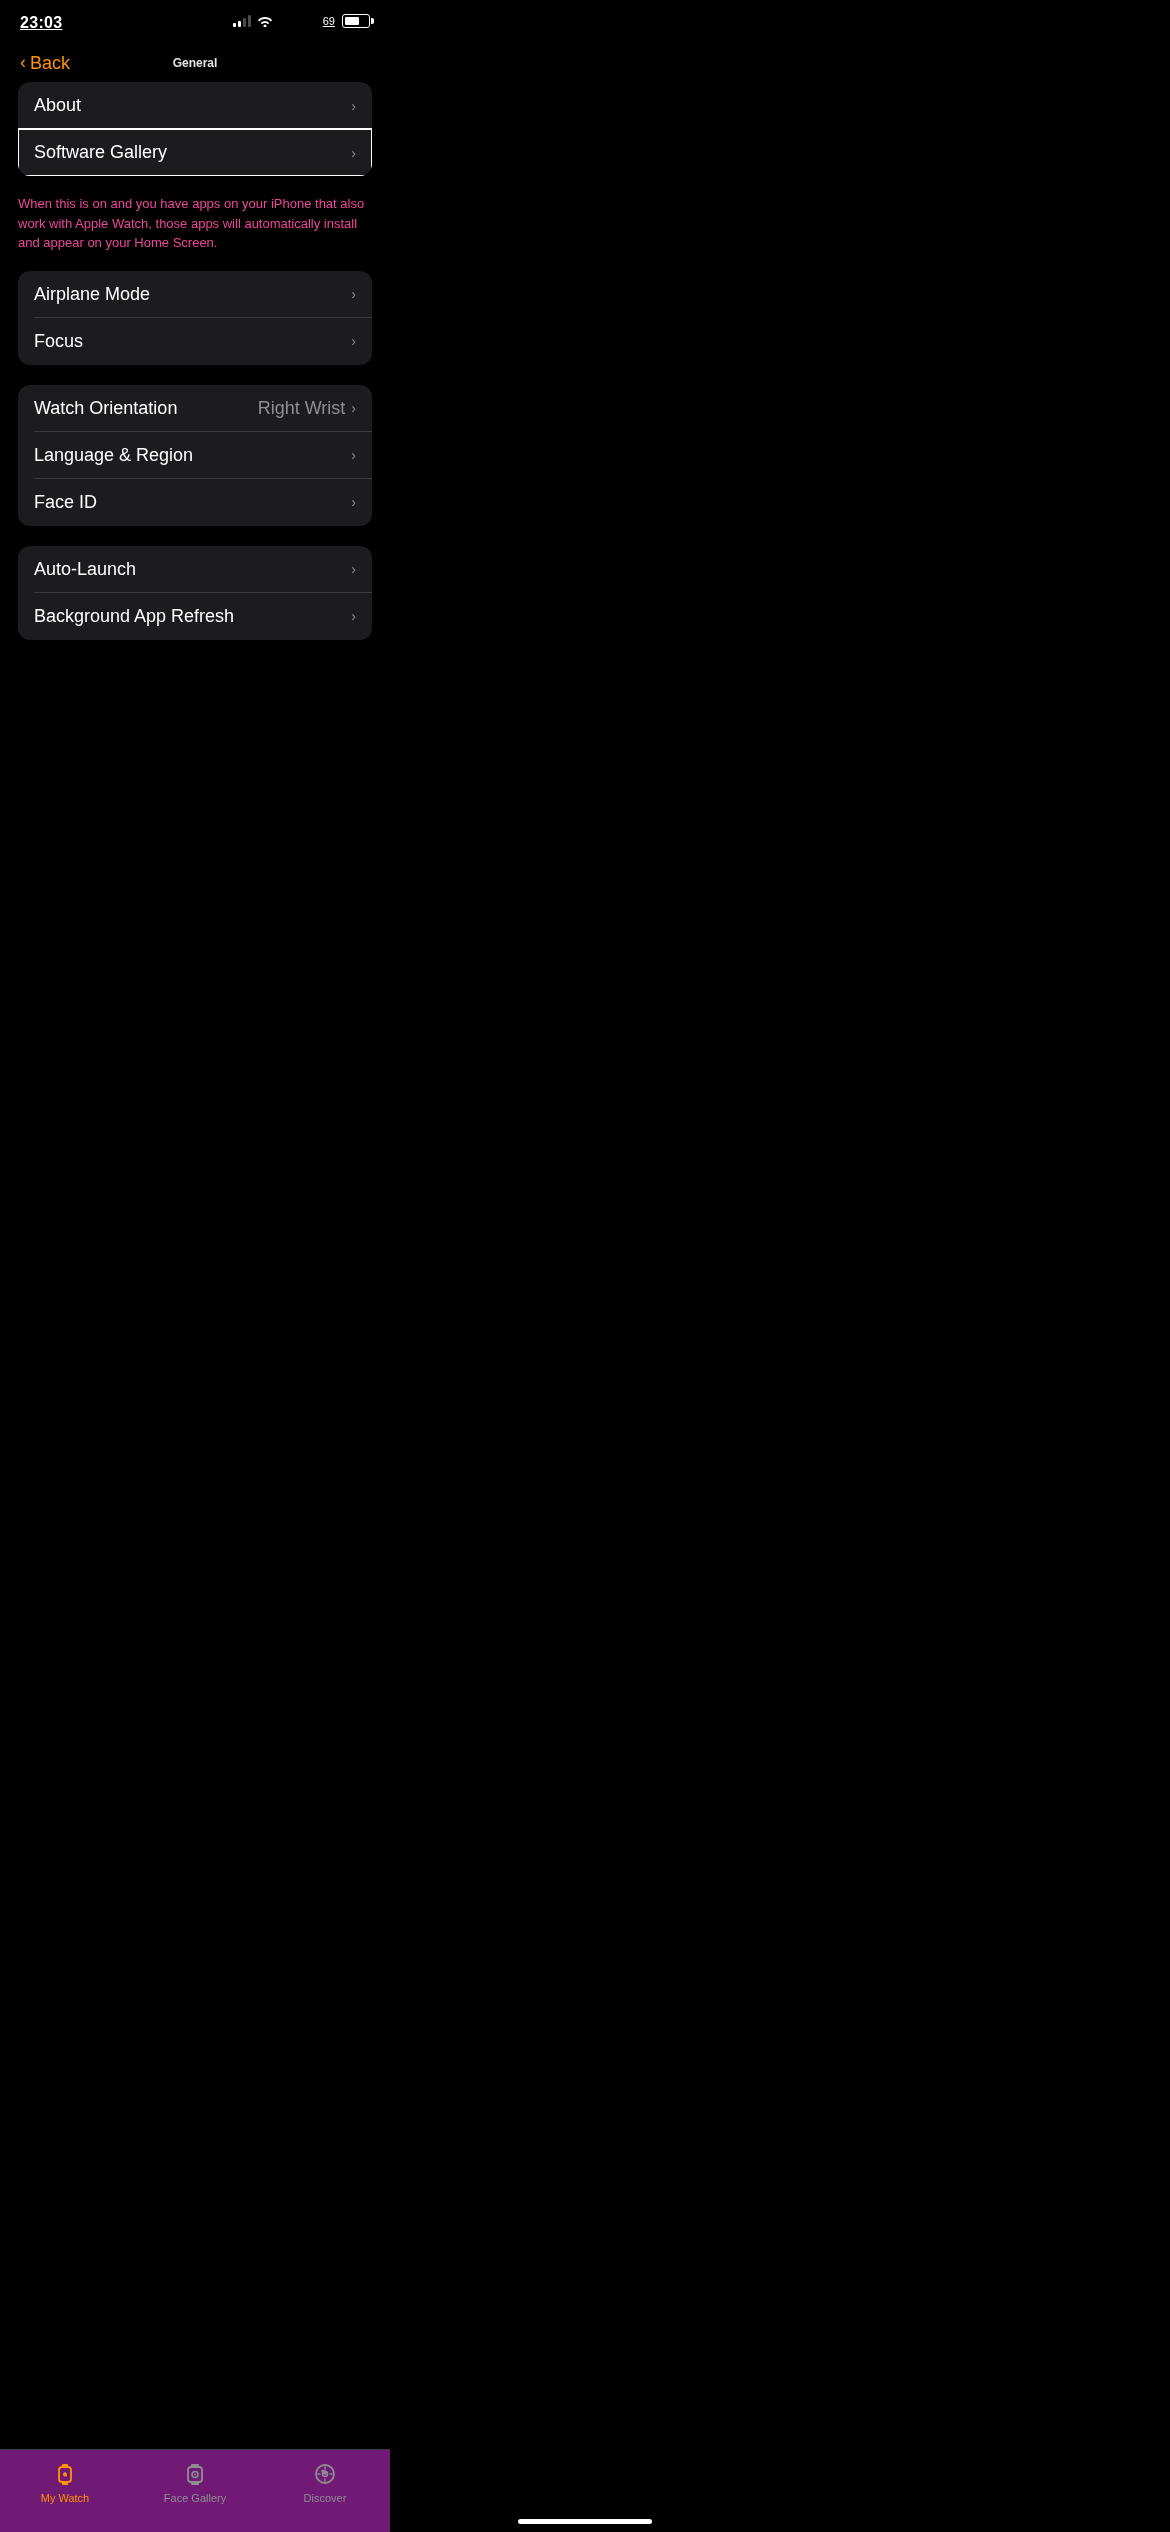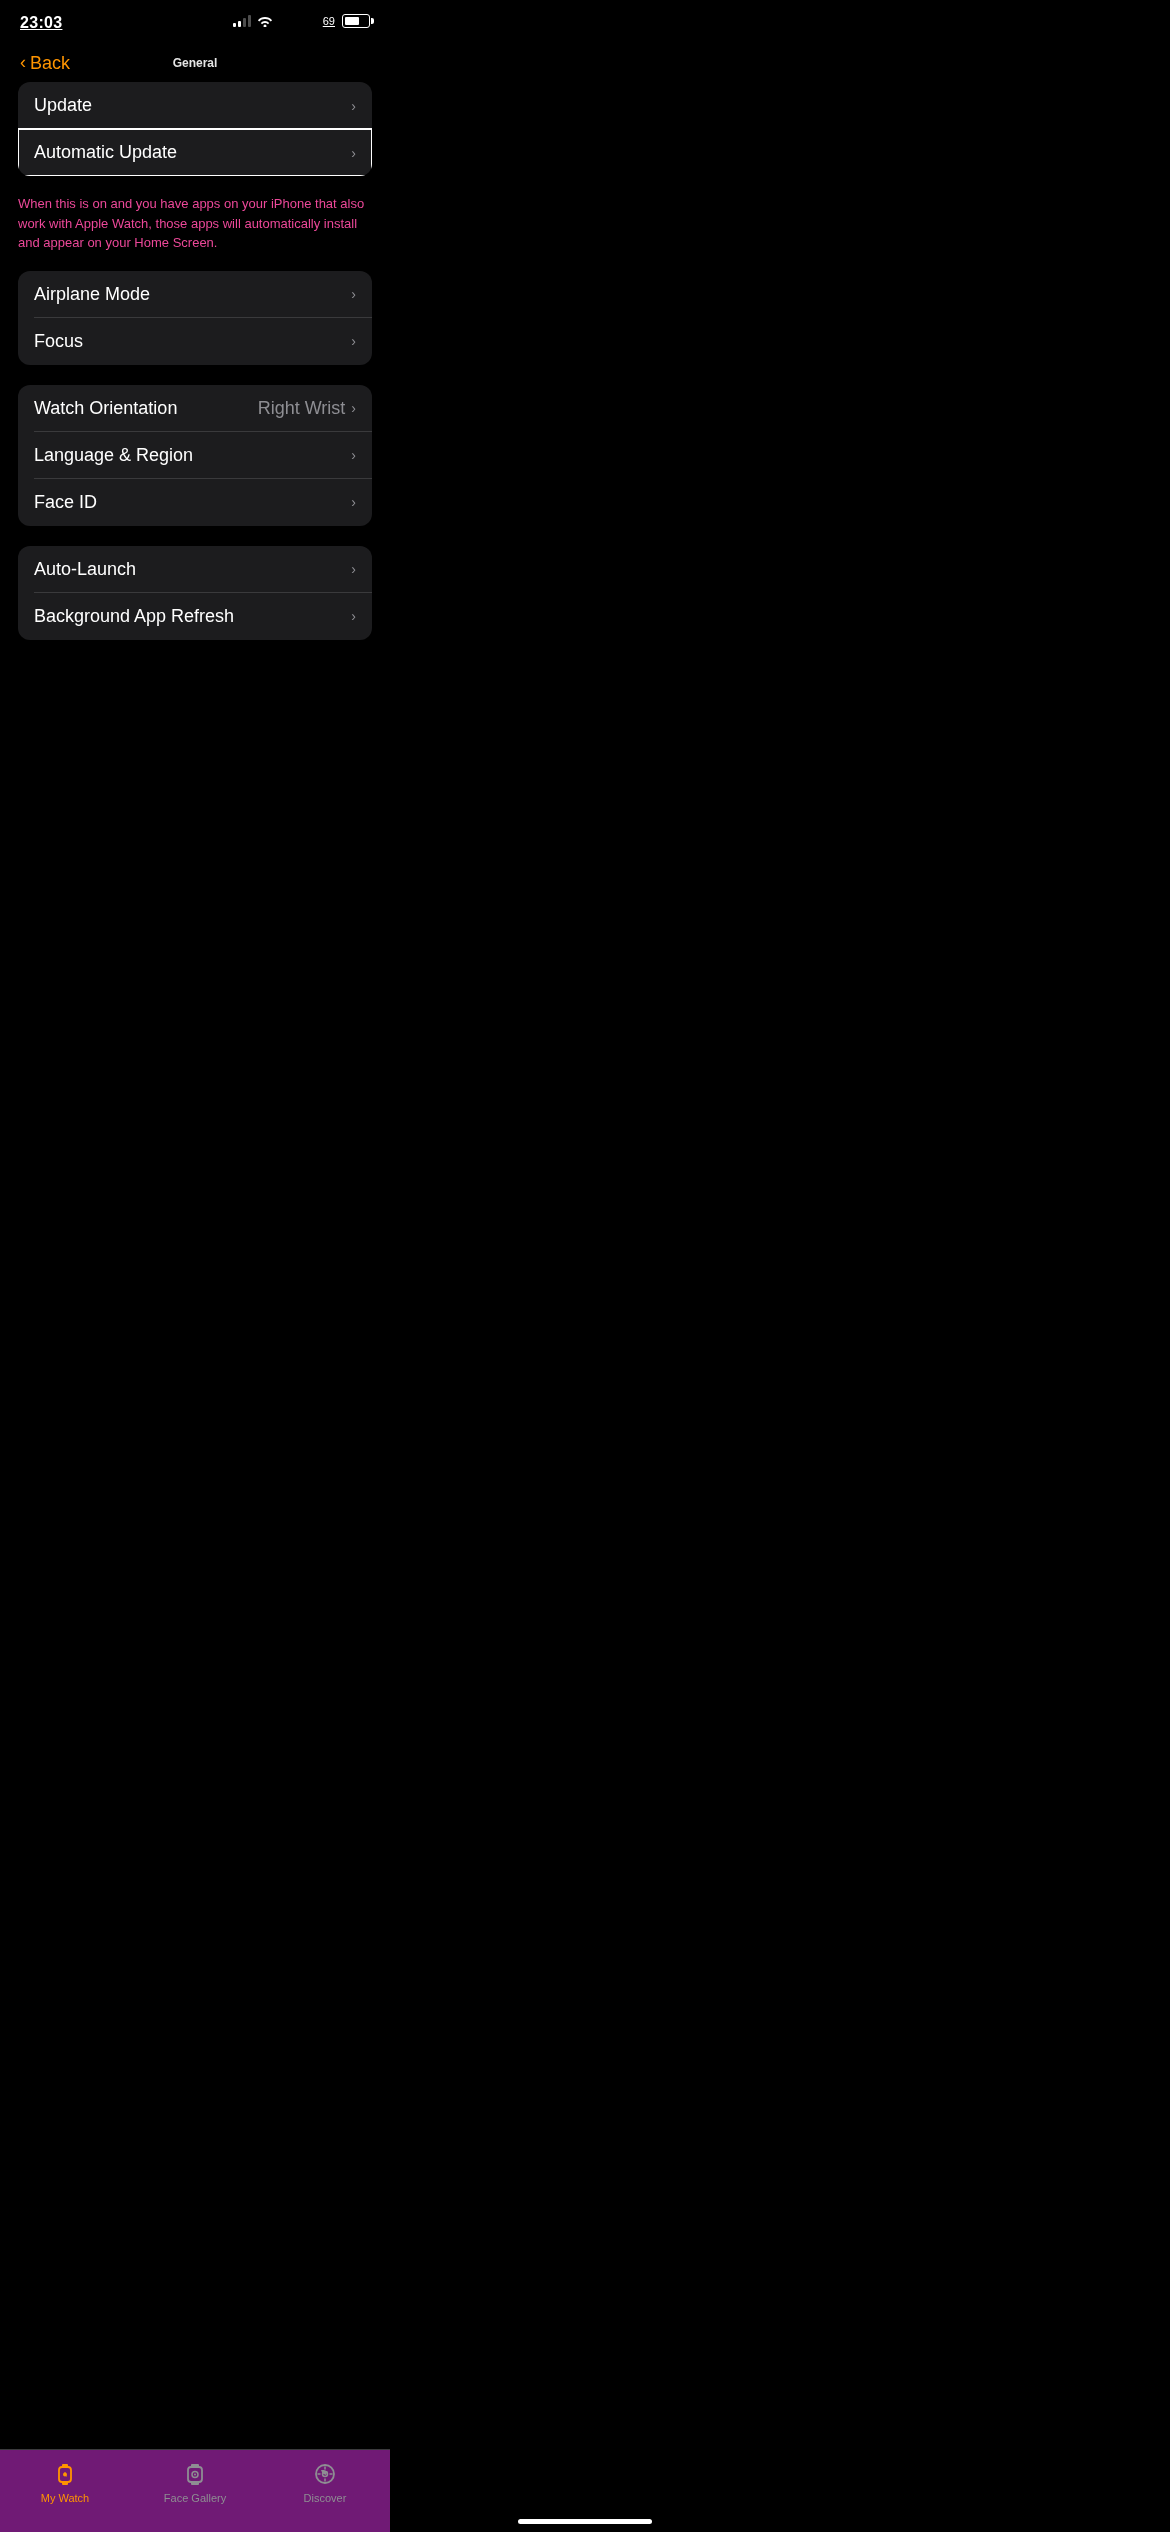--- a/index.html
+++ b/index.html
@@ -291,27 +291,27 @@
     <span class="back-chevron">‹</span>
     <span>Back</span>
   </div>
   <span class="nav-title">General</span>
 </div>
 
 <div class="content">
 
   <div class="settings-group">
     <div class="settings-item">
-      <span class="settings-item-left">Update</span>
+      <span class="settings-item-left">About</span>
       <div class="settings-item-right">
         <span class="chevron-right">›</span>
       </div>
     </div>
     <div class="settings-item" style="outline: 2px solid #fff; outline-offset: -1px; border-radius: 0;">
-      <span class="settings-item-left">Automatic Update</span>
+      <span class="settings-item-left">Software Gallery</span>
       <div class="settings-item-right">
         <span class="chevron-right">›</span>
       </div>
     </div>
   </div>
 
   <p class="description-text">When this is on and you have apps on your iPhone that also work with Apple Watch, those apps will automatically install and appear on your Home Screen.</p>
 
   <div class="settings-group spacer-group">
     <div class="settings-item">

